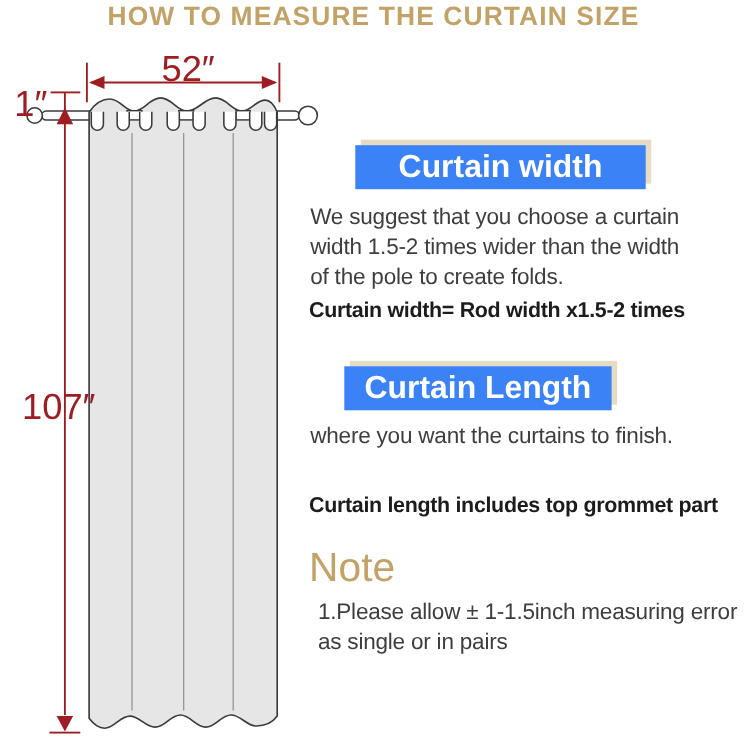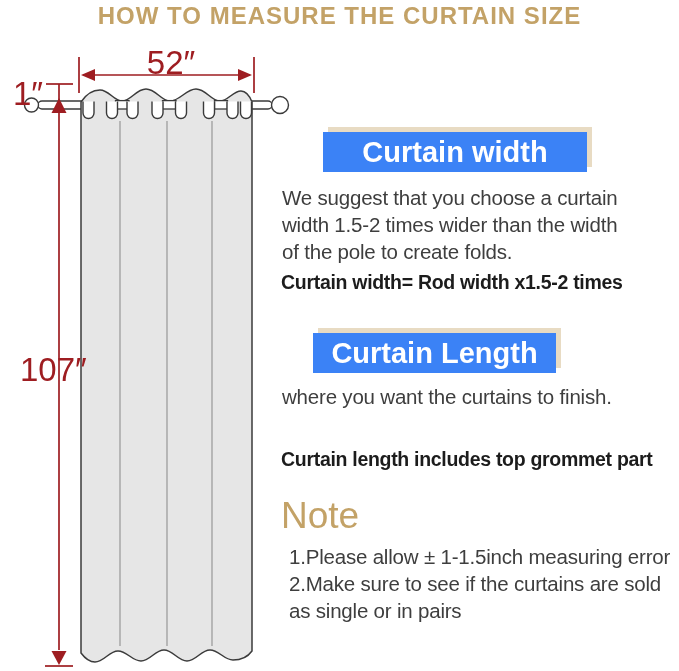--- a/index.html
+++ b/index.html
@@ -128,15 +128,14 @@
 
 <div class="abs section-bar bar-length">Curtain Length</div>
 <div class="abs body-text para-length">
   <div>where you want the curtains to finish.</div>
 </div>
 <div class="abs formula formula-length">Curtain length includes top grommet part</div>
 
 <div class="abs note-heading">Note</div>
 <div class="abs body-text note-body">
   <div>1.Please allow ± 1-1.5inch measuring error</div>
-  <div>2.Make sure to see if the curtains are sold</div>
   <div>as single or in pairs</div>
 </div>
 
 </body></html>

